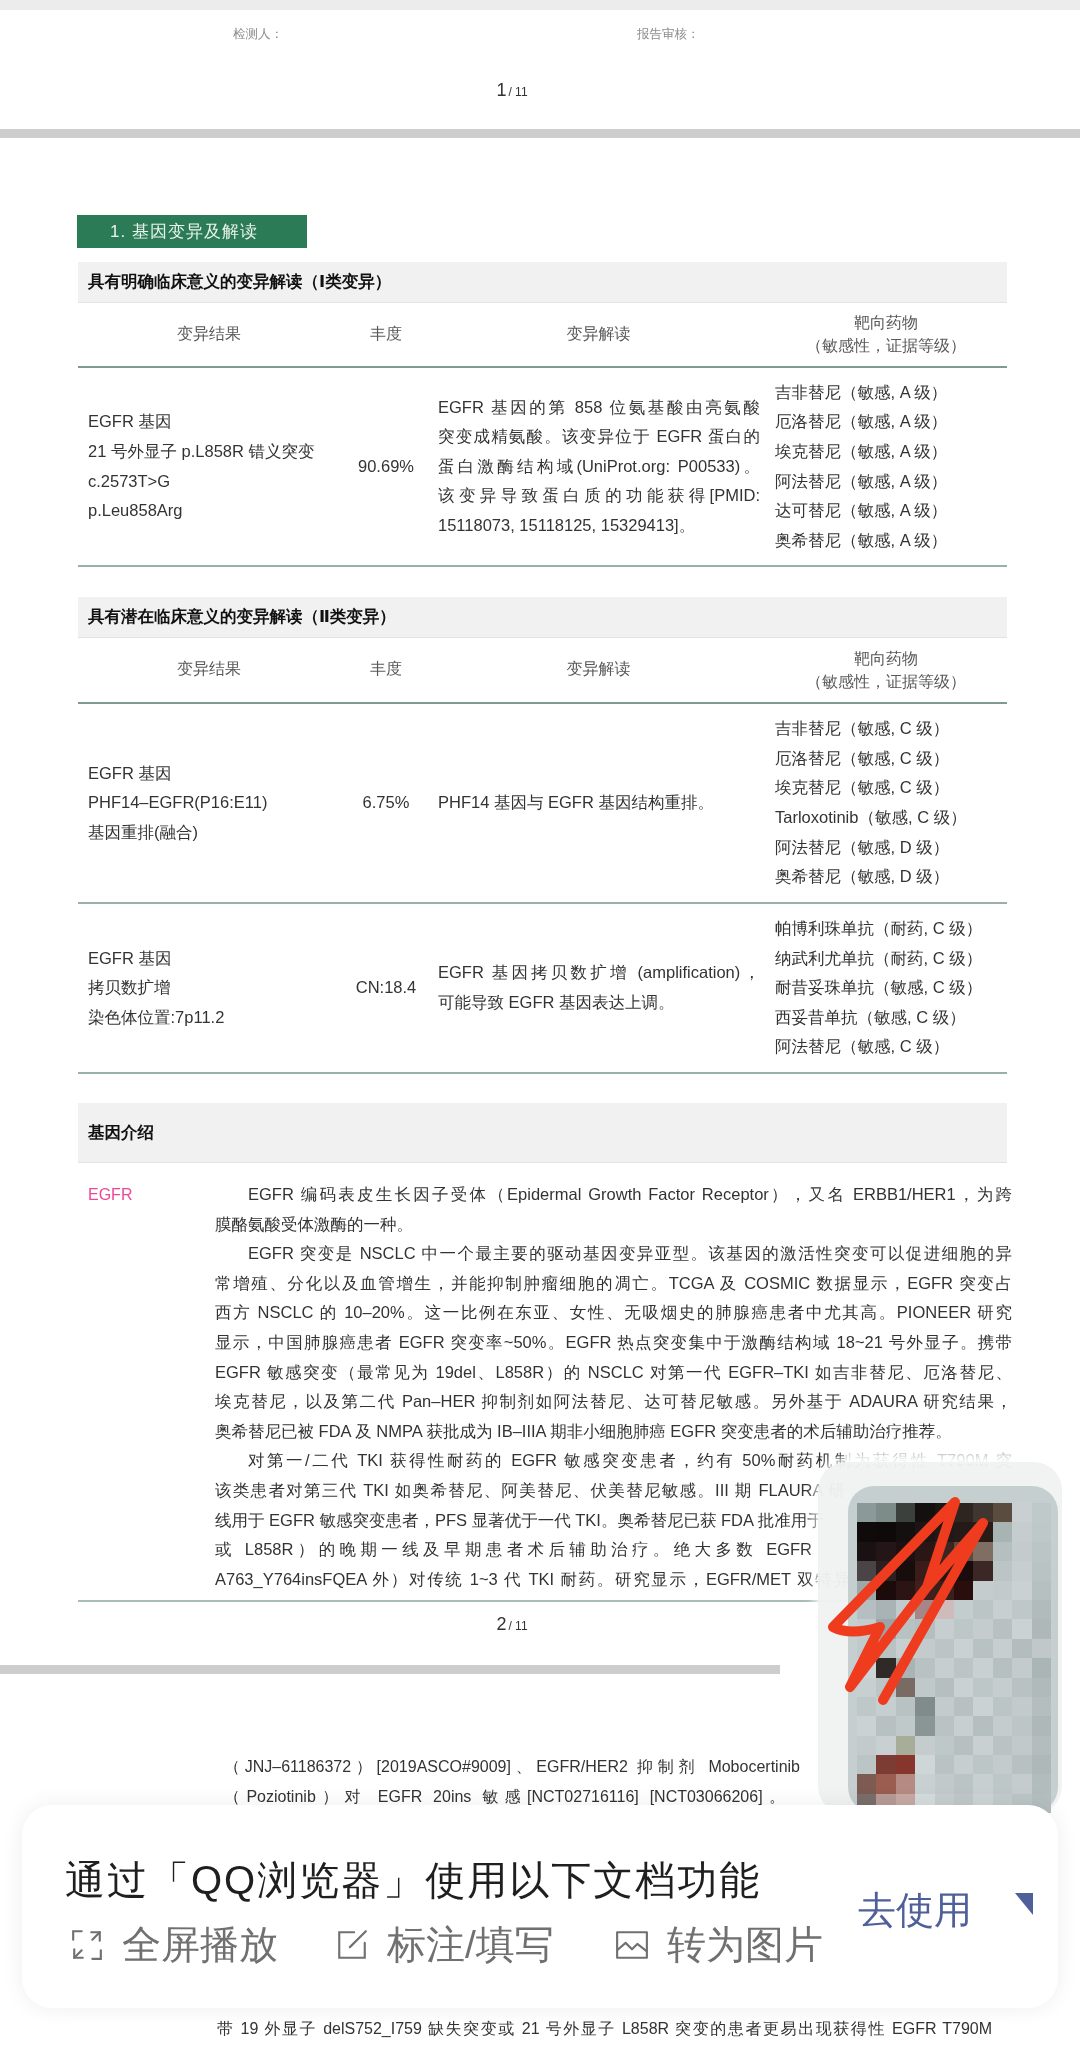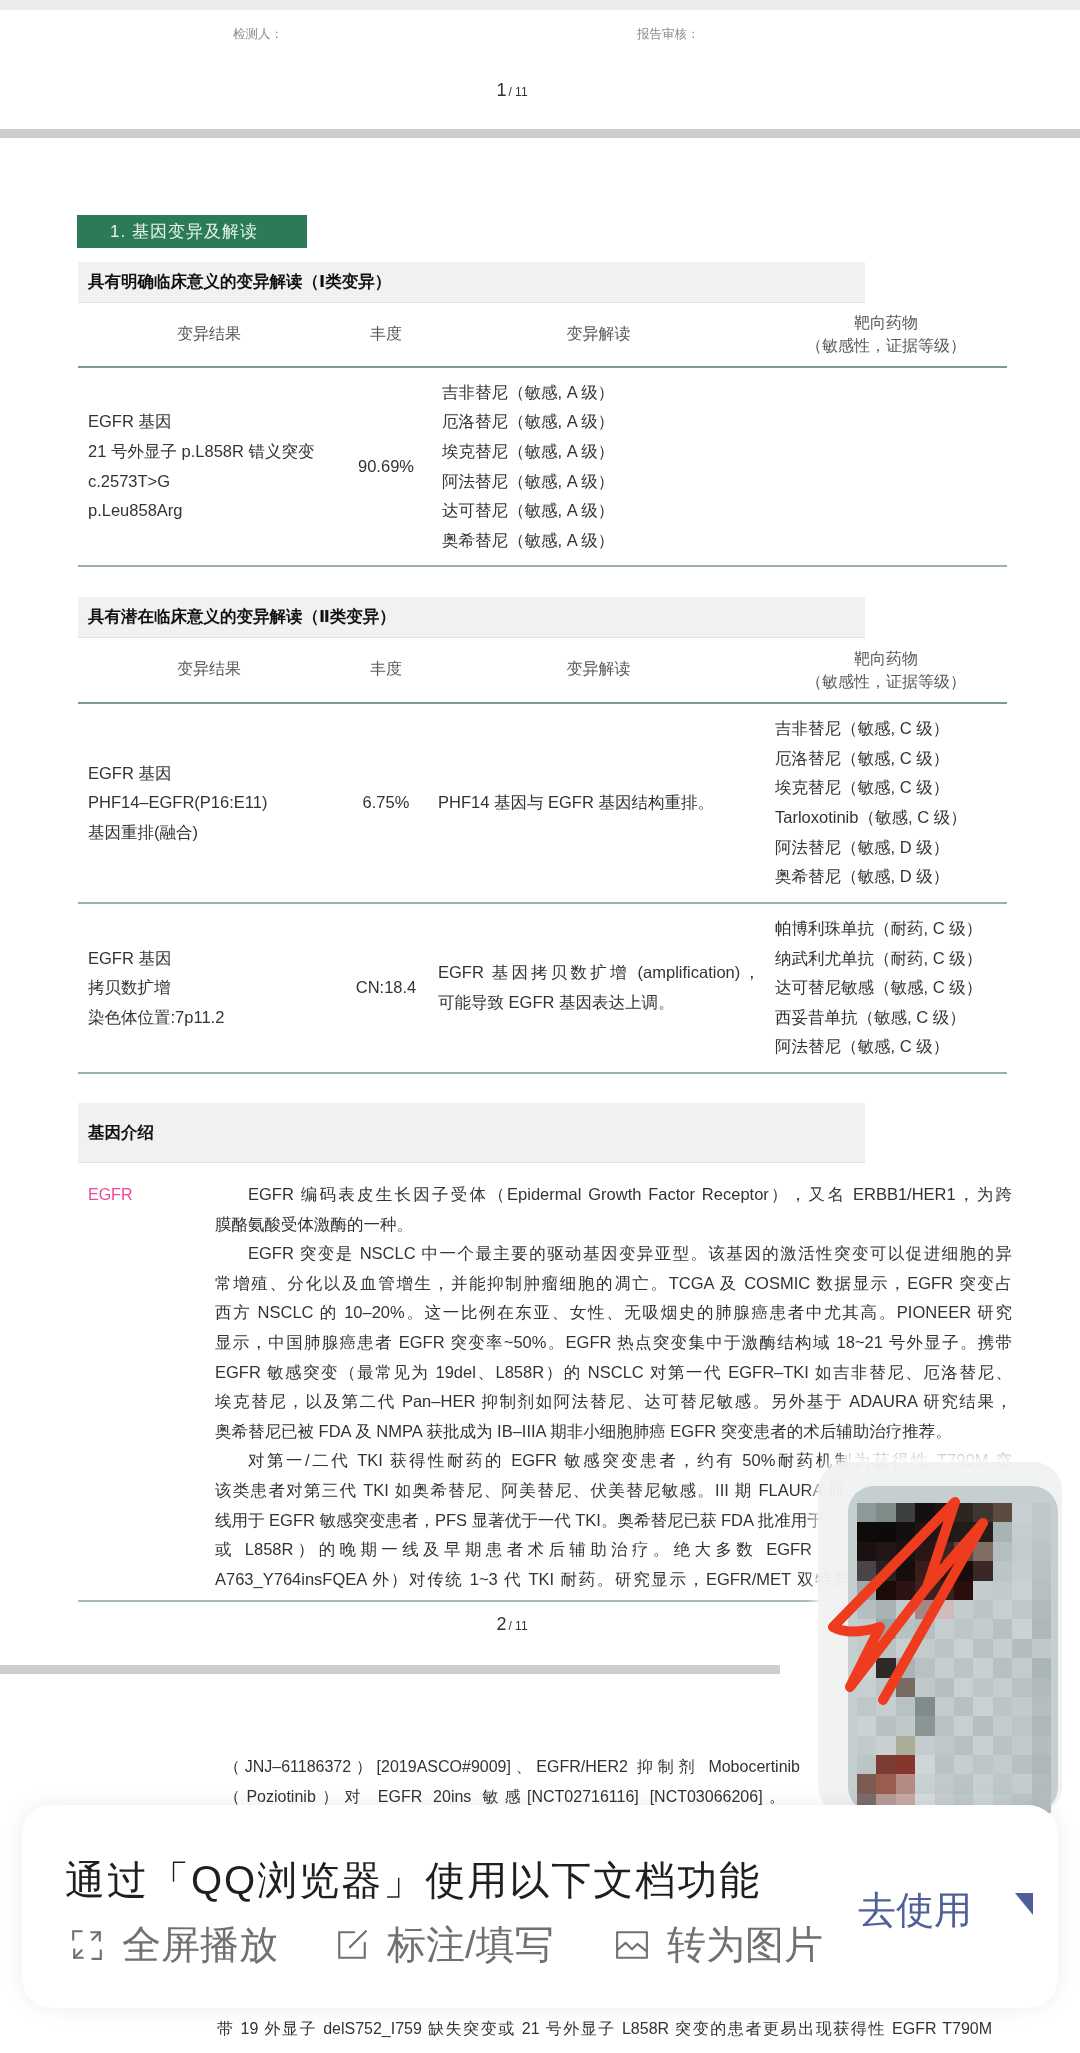--- a/index.html
+++ b/index.html
@@ -12,21 +12,21 @@
   .pageno { position:absolute; left:460px; width:104px; text-align:center; color:#333333; white-space:nowrap; }
   .pageno .cur { font-size:18px; }
   .pageno .tot { font-size:12px; margin-left:2px; }
 
   .chip {
     position:absolute; left:77px; top:215px; width:230px; height:33px; box-sizing:border-box;
     background:var(--accent, #2b7b56); color:#e9f3ec; font-size:17px; line-height:33px;
     padding-left:33px; letter-spacing:1px; white-space:nowrap;
   }
   .sec-head {
-    position:absolute; left:78px; width:787px; box-sizing:border-box; padding-left:10px;
+    position:absolute; left:78px; width:929px; box-sizing:border-box; padding-left:10px;
     background:var(--heading_bg, #f1f1f1); color:#111111; font-weight:bold; font-size:16.5px;
     display:flex; align-items:center; box-shadow:0 1px 0 #e3e3e3; white-space:nowrap;
   }
   .trow {
     position:absolute; left:78px; width:929px; box-sizing:border-box;
     display:grid; grid-template-columns:262px 92px 333px 242px; align-items:center;
     border-bottom:2px solid var(--rule, #9ab1a7);
   }
   .thead { border-bottom:2px solid var(--rule_dark, #7f9a8f); color:#585858; font-weight:normal; font-size:16px; }
   .thead > div { text-align:center; }
@@ -108,20 +108,27 @@
   <div class="trow" style="top:368px;height:199px;">
     <div class="c1">
       <div class="line">EGFR 基因</div>
       <div class="line">21 号外显子 p.L858R 错义突变</div>
       <div class="line">c.2573T&gt;G</div>
       <div class="line">p.Leu858Arg</div>
     </div>
     <div class="c2">
       <div class="line">90.69%</div>
     </div>
+    <div class="c3">
+      <div class="line j">EGFR 基因的第 858 位氨基酸由亮氨酸</div>
+      <div class="line j">突变成精氨酸。该变异位于 EGFR 蛋白的</div>
+      <div class="line j">蛋白激酶结构域(UniProt.org: P00533)。</div>
+      <div class="line j">该变异导致蛋白质的功能获得[PMID:</div>
+      <div class="line">15118073, 15118125, 15329413]。</div>
+    </div>
     <div class="c4">
       <div class="line">吉非替尼（敏感, A 级）</div>
       <div class="line">厄洛替尼（敏感, A 级）</div>
       <div class="line">埃克替尼（敏感, A 级）</div>
       <div class="line">阿法替尼（敏感, A 级）</div>
       <div class="line">达可替尼（敏感, A 级）</div>
       <div class="line">奥希替尼（敏感, A 级）</div>
     </div>
   </div>
 
@@ -168,21 +175,21 @@
     <div class="c2">
       <div class="line">CN:18.4</div>
     </div>
     <div class="c3">
       <div class="line j">EGFR 基因拷贝数扩增 (amplification)，</div>
       <div class="line">可能导致 EGFR 基因表达上调。</div>
     </div>
     <div class="c4">
       <div class="line">帕博利珠单抗（耐药, C 级）</div>
       <div class="line">纳武利尤单抗（耐药, C 级）</div>
-      <div class="line">达可替尼敏感（敏感, C 级）</div>
+      <div class="line">耐昔妥珠单抗（敏感, C 级）</div>
       <div class="line">西妥昔单抗（敏感, C 级）</div>
       <div class="line">阿法替尼（敏感, C 级）</div>
     </div>
   </div>
 
   <div class="sec-head" style="top:1103px;height:59px;">基因介绍</div>
   <div class="intro-label">EGFR</div>
   <div class="intro">
     <div class="iline j ind">EGFR 编码表皮生长因子受体（Epidermal Growth Factor Receptor），又名 ERBB1/HER1，为跨</div>
     <div class="iline">膜酪氨酸受体激酶的一种。</div>

